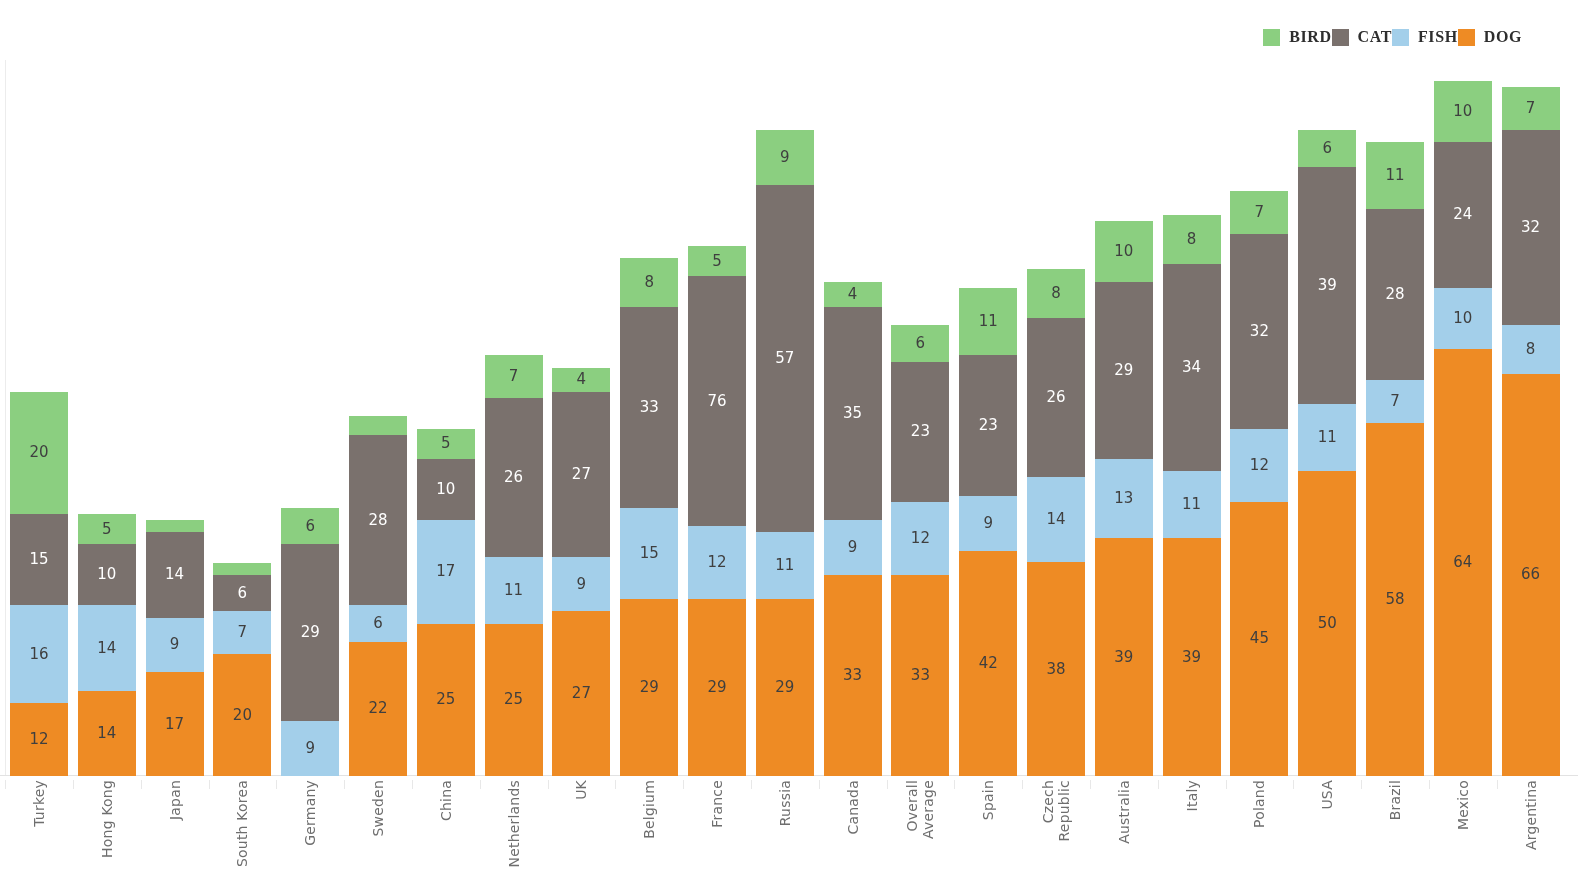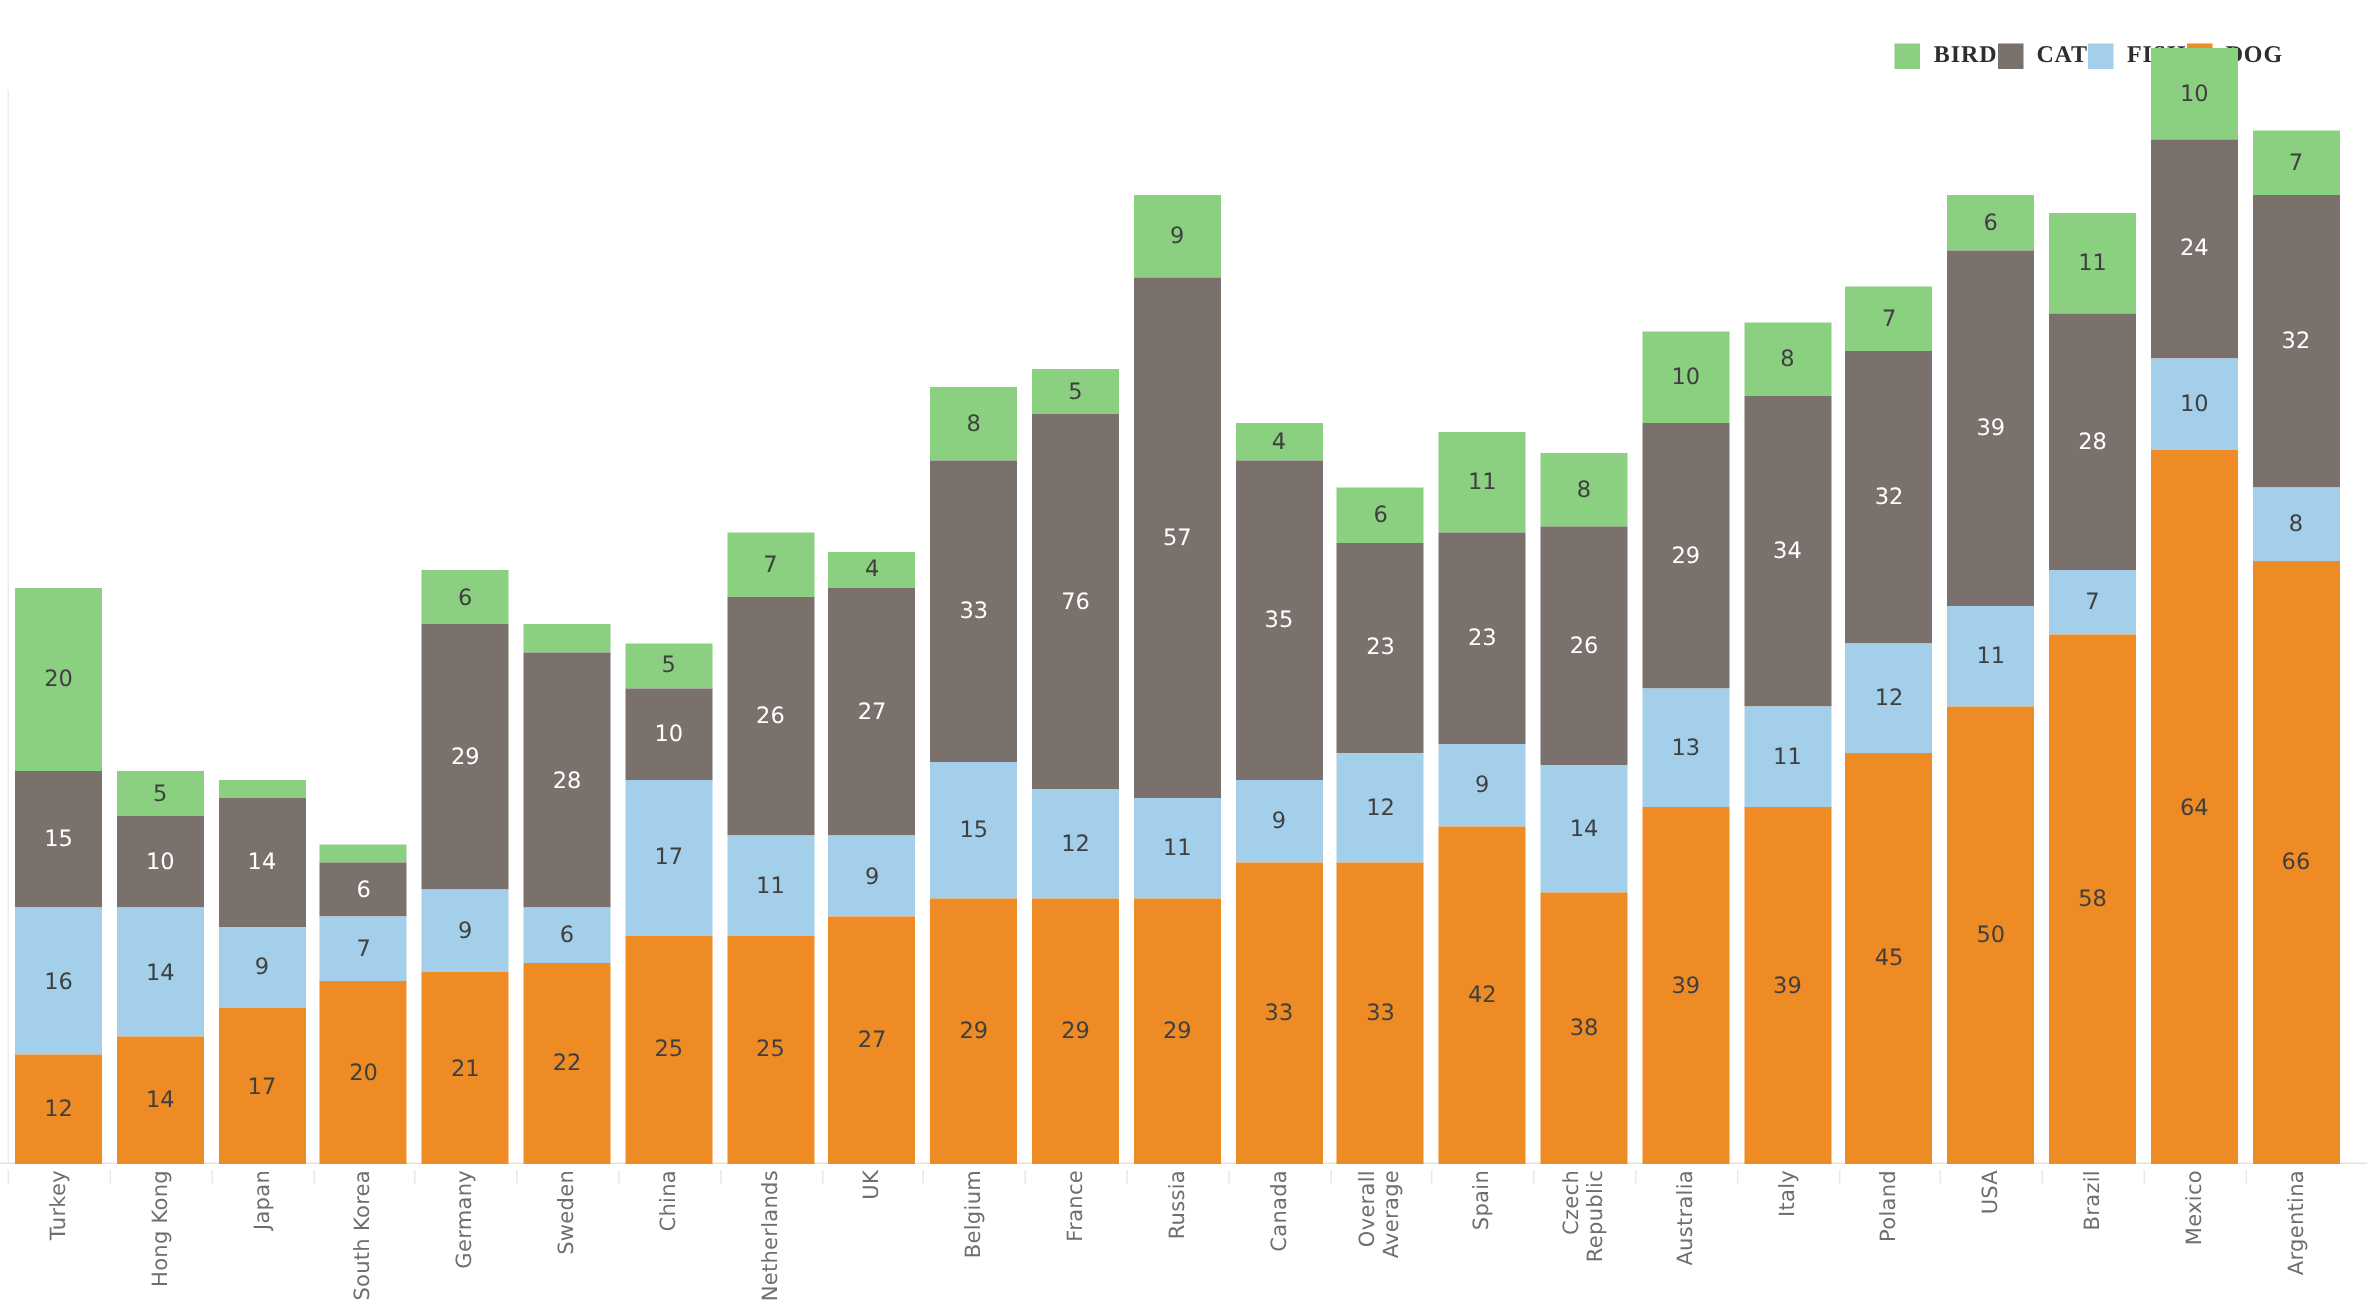--- a/index.html
+++ b/index.html
@@ -189,23 +189,20 @@
       <div class="bar-group" style="left: 281.2px;">
         <div class="seg seg-bird" style="height: 36.57px; background: rgb(139, 207, 128);">
           <span class="seg-label">6</span>
         </div>
         <div class="seg seg-cat" style="height: 176.755px; background: rgb(122, 113, 109);">
           <span class="seg-label">29</span>
         </div>
         <div class="seg seg-fish" style="height: 54.855px; background: rgb(163, 207, 234);">
           <span class="seg-label">9</span>
         </div>
-        <div class="seg seg-dog" style="height: 127.995px; background: rgb(238, 139, 36);">
-          <span class="seg-label">21</span>
-        </div>
       </div>
       <div class="bar-group" style="left: 349px;">
         <div class="seg seg-bird" style="height: 18.285px; background: rgb(139, 207, 128);">
           <span class="seg-label"></span>
         </div>
         <div class="seg seg-cat" style="height: 170.66px; background: rgb(122, 113, 109);">
           <span class="seg-label">28</span>
         </div>
         <div class="seg seg-fish" style="height: 36.57px; background: rgb(163, 207, 234);">
           <span class="seg-label">6</span>
@@ -343,21 +340,21 @@
       <div class="bar-group" style="left: 1027px;">
         <div class="seg seg-bird" style="height: 48.76px; background: rgb(139, 207, 128);">
           <span class="seg-label">8</span>
         </div>
         <div class="seg seg-cat" style="height: 158.47px; background: rgb(122, 113, 109);">
           <span class="seg-label">26</span>
         </div>
         <div class="seg seg-fish" style="height: 85.33px; background: rgb(163, 207, 234);">
           <span class="seg-label">14</span>
         </div>
-        <div class="seg seg-dog" style="height: 181px; background: rgb(238, 139, 36);">
+        <div class="seg seg-dog" style="height: 214px; background: rgb(238, 139, 36);">
           <span class="seg-label">38</span>
         </div>
       </div>
       <div class="bar-group" style="left: 1094.8px;">
         <div class="seg seg-bird" style="height: 60.95px; background: rgb(139, 207, 128);">
           <span class="seg-label">10</span>
         </div>
         <div class="seg seg-cat" style="height: 176.755px; background: rgb(122, 113, 109);">
           <span class="seg-label">29</span>
         </div>
@@ -427,21 +424,21 @@
       <div class="bar-group" style="left: 1433.8px;">
         <div class="seg seg-bird" style="height: 60.95px; background: rgb(139, 207, 128);">
           <span class="seg-label">10</span>
         </div>
         <div class="seg seg-cat" style="height: 146.28px; background: rgb(122, 113, 109);">
           <span class="seg-label">24</span>
         </div>
         <div class="seg seg-fish" style="height: 60.95px; background: rgb(163, 207, 234);">
           <span class="seg-label">10</span>
         </div>
-        <div class="seg seg-dog" style="height: 476px; background: rgb(238, 139, 36);">
+        <div class="seg seg-dog" style="height: 427px; background: rgb(238, 139, 36);">
           <span class="seg-label">64</span>
         </div>
       </div>
       <div class="bar-group" style="left: 1501.6px;">
         <div class="seg seg-bird" style="height: 42.665px; background: rgb(139, 207, 128);">
           <span class="seg-label">7</span>
         </div>
         <div class="seg seg-cat" style="height: 195.04px; background: rgb(122, 113, 109);">
           <span class="seg-label">32</span>
         </div>

